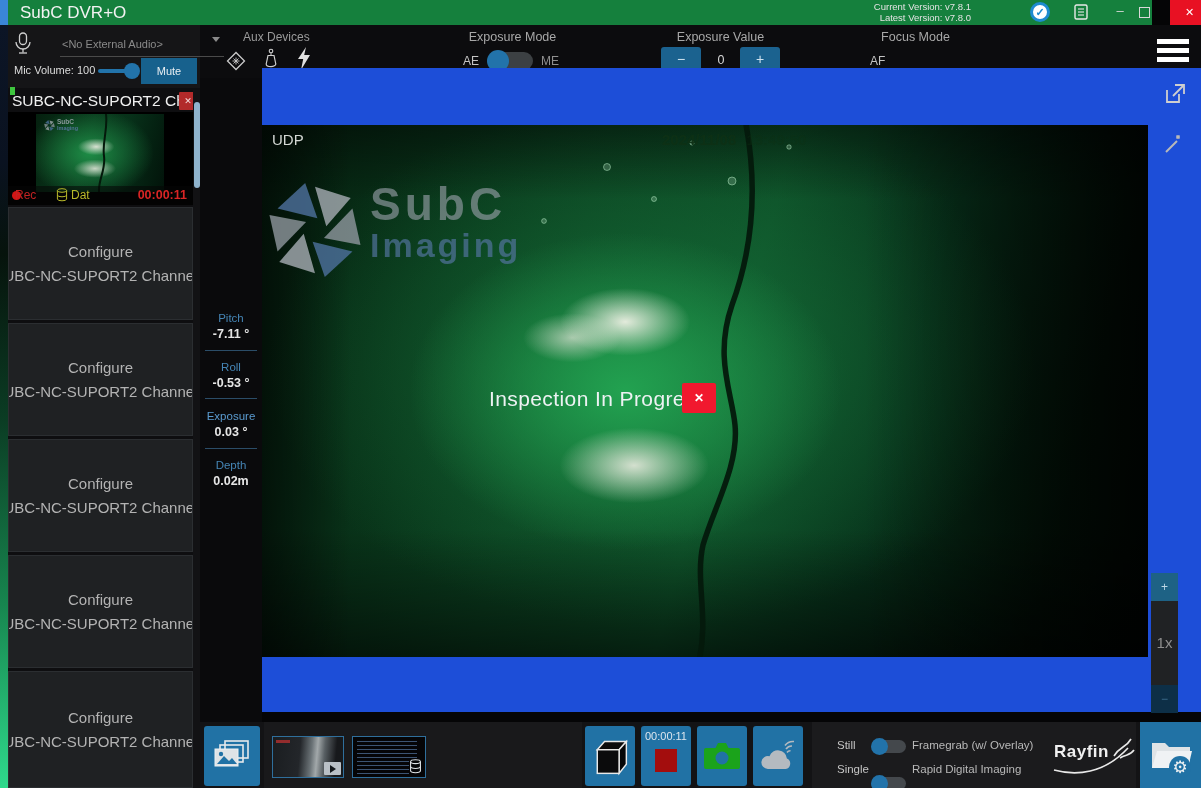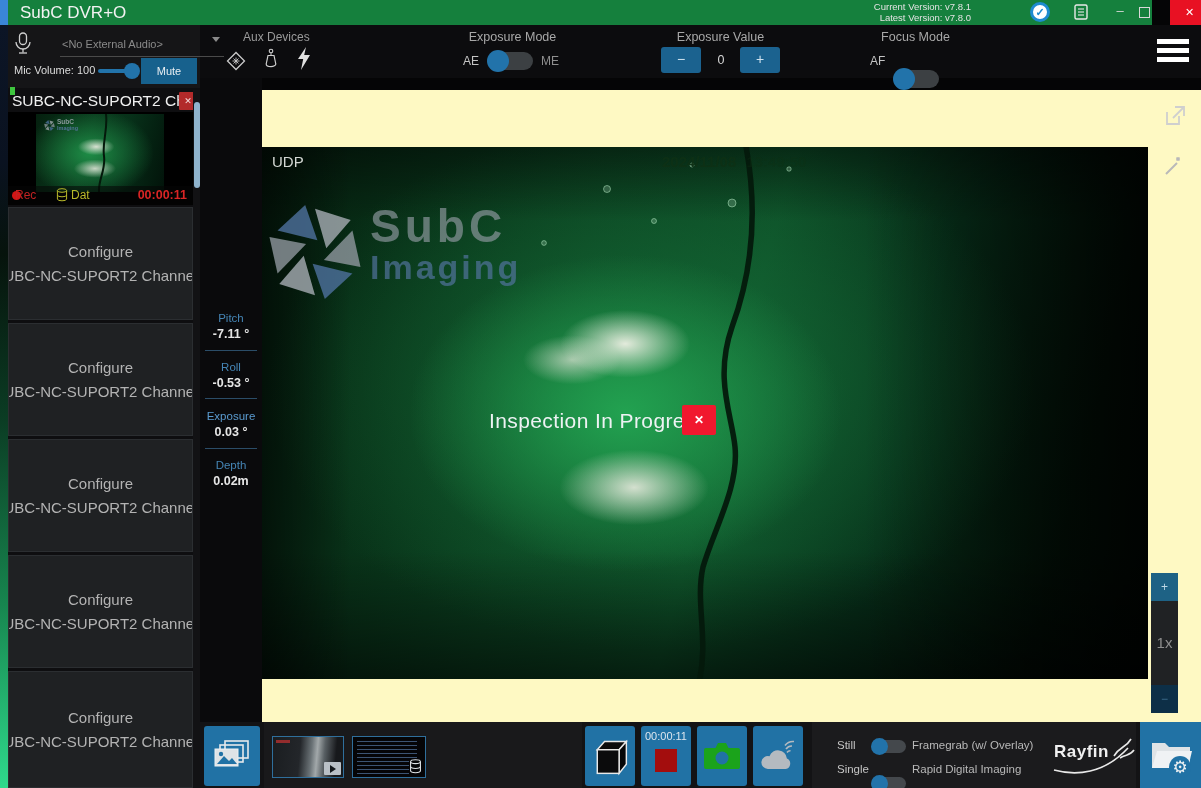--- a/index.html
+++ b/index.html
@@ -207,21 +207,21 @@
   <div class="abs tele-div" style="left:205px;top:350px;width:52px;"></div>
   <div class="abs tele-label" style="left:200px;top:361px;">Roll</div>
   <div class="abs tele-value" style="left:200px;top:376px;">-0.53 °</div>
   <div class="abs tele-div" style="left:205px;top:398px;width:52px;"></div>
   <div class="abs tele-label" style="left:200px;top:410px;color:#5a9bd0;">Exposure</div>
   <div class="abs tele-value" style="left:200px;top:425px;">0.03 °</div>
   <div class="abs tele-div" style="left:205px;top:448px;width:52px;"></div>
   <div class="abs tele-label" style="left:200px;top:459px;">Depth</div>
   <div class="abs tele-value" style="left:200px;top:474px;">0.02m</div>
 
-  <div class="abs" style="left:262px;top:90px;width:939px;height:644px;background:#fef9c3;">
+  <div class="abs" style="left:262px;top:68px;width:939px;height:644px;background:#1d4ed8;">
 
     <div class="abs" style="left:0;top:57px;width:886px;height:532px;
                 background:
                   linear-gradient(270deg, rgba(0,0,0,0.8) 0%, rgba(0,0,0,0) 32%),
                   linear-gradient(90deg, rgba(0,0,0,0.55) 0%, rgba(0,0,0,0) 10%),
                   linear-gradient(0deg, rgba(0,0,0,0.6) 0%, rgba(0,0,0,0) 24%),
                   linear-gradient(180deg, rgba(0,0,0,0.45) 0%, rgba(0,0,0,0) 14%),
                   radial-gradient(ellipse 100px 52px at 41% 37%, rgba(238,240,228,0.95), rgba(238,240,228,0) 65%),
                   radial-gradient(ellipse 70px 35px at 35% 40%, rgba(225,228,215,0.7), rgba(225,228,215,0) 70%),
                   radial-gradient(ellipse 115px 58px at 42% 64%, rgba(232,234,222,0.9), rgba(232,234,222,0) 65%),

